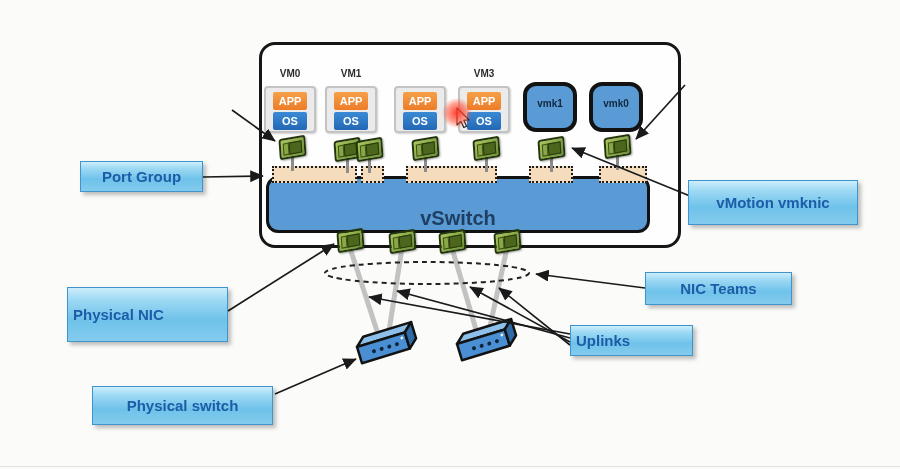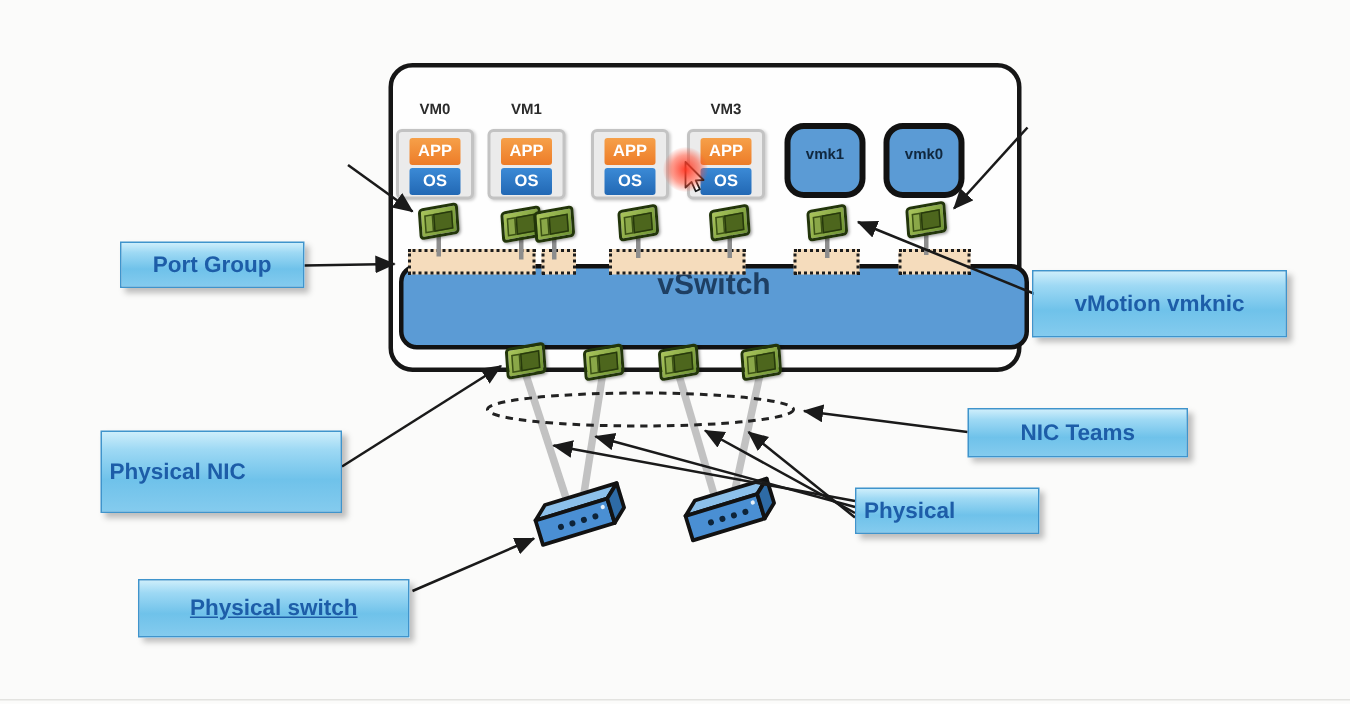--- a/index.html
+++ b/index.html
@@ -28,23 +28,23 @@
   
   .vmk{position:absolute;width:54px;height:50px;background:#5b9bd5;border:4px solid #121212;
     border-radius:13px;box-sizing:border-box;text-align:center;padding-top:12px;
     font-size:10px;font-weight:bold;color:#10283f;z-index:3;}
 
   
   .pg{position:absolute;top:166px;height:17px;background:#f5dcbc;border:2px dotted #1c1c1c;
     box-sizing:border-box;z-index:3;}
 
   
-  .vswitch{position:absolute;left:266px;top:176px;width:420px;height:57px;background:#5b9bd5;
+  .vswitch{position:absolute;left:266px;top:176px;width:384px;height:57px;background:#5b9bd5;
     border:3px solid #121212;border-radius:12px;box-sizing:border-box;z-index:2;
-    display:flex;align-items:flex-start;justify-content:center;}
+    display:flex;align-items:flex-end;justify-content:center;}
   .vswitch span{font-size:20px;font-weight:600;color:#1e3f63;}
 
   
   .nic-wrap{position:absolute;width:27px;height:38px;z-index:6;}
   .nic-stem{position:absolute;left:12px;top:15px;width:3px;height:19px;background:#8d8d8d;}
   .nic-card{position:absolute;left:0;top:0;width:27px;height:21px;
     background:linear-gradient(135deg,#aac55c,#6d9233);border:2px solid #22350a;border-radius:3px;
     transform:rotate(-10deg) skewX(-6deg);box-sizing:border-box;box-shadow:1px 1px 2px rgba(0,0,0,.35);}
   .nic-card::after{content:"";position:absolute;left:8px;top:3px;width:11px;height:10px;
     background:#4d661d;border:1px solid #27390c;}
@@ -208,31 +208,31 @@
   </svg>
 
   <div class="callout" style="left:80px;top:161px;width:123px;height:31px;">
     <span>Port Group</span>
   </div>
   <div class="callout left-align" style="left:67px;top:287px;width:161px;height:55px;">
     <div class="two-line">
       <span>Physical NIC</span><br>
     </div>
   </div>
-  <div class="callout" style="left:92px;top:386px;width:181px;height:39px;text-decoration:underline;">
+  <div class="callout" style="left:92px;top:386px;width:181px;height:39px;">
     <span>Physical switch</span>
   </div>
   <div class="callout" style="left:688px;top:180px;width:170px;height:45px;">
     <span>vMotion vmknic</span>
   </div>
   <div class="callout" style="left:645px;top:272px;width:147px;height:33px;">
     <span>NIC Teams</span>
   </div>
   <div class="callout left-align" style="left:570px;top:325px;width:123px;height:31px;">
-    <span>Physical</span>
+    <span>Uplinks</span>
   </div>
 
   <div class="cursor">
     <div class="glow"></div>
     <svg width="40" height="40" viewBox="0 0 40 40">
       <polygon points="17,13 17,30 21,26.3 23.8,32.5 26.6,31.2 23.8,25.2 29,25" fill="#ffffff" stroke="#1a1a1a" stroke-width="1.2" stroke-linejoin="round"></polygon>
     </svg>
   </div>
 
   <div class="bottom-line"></div>

